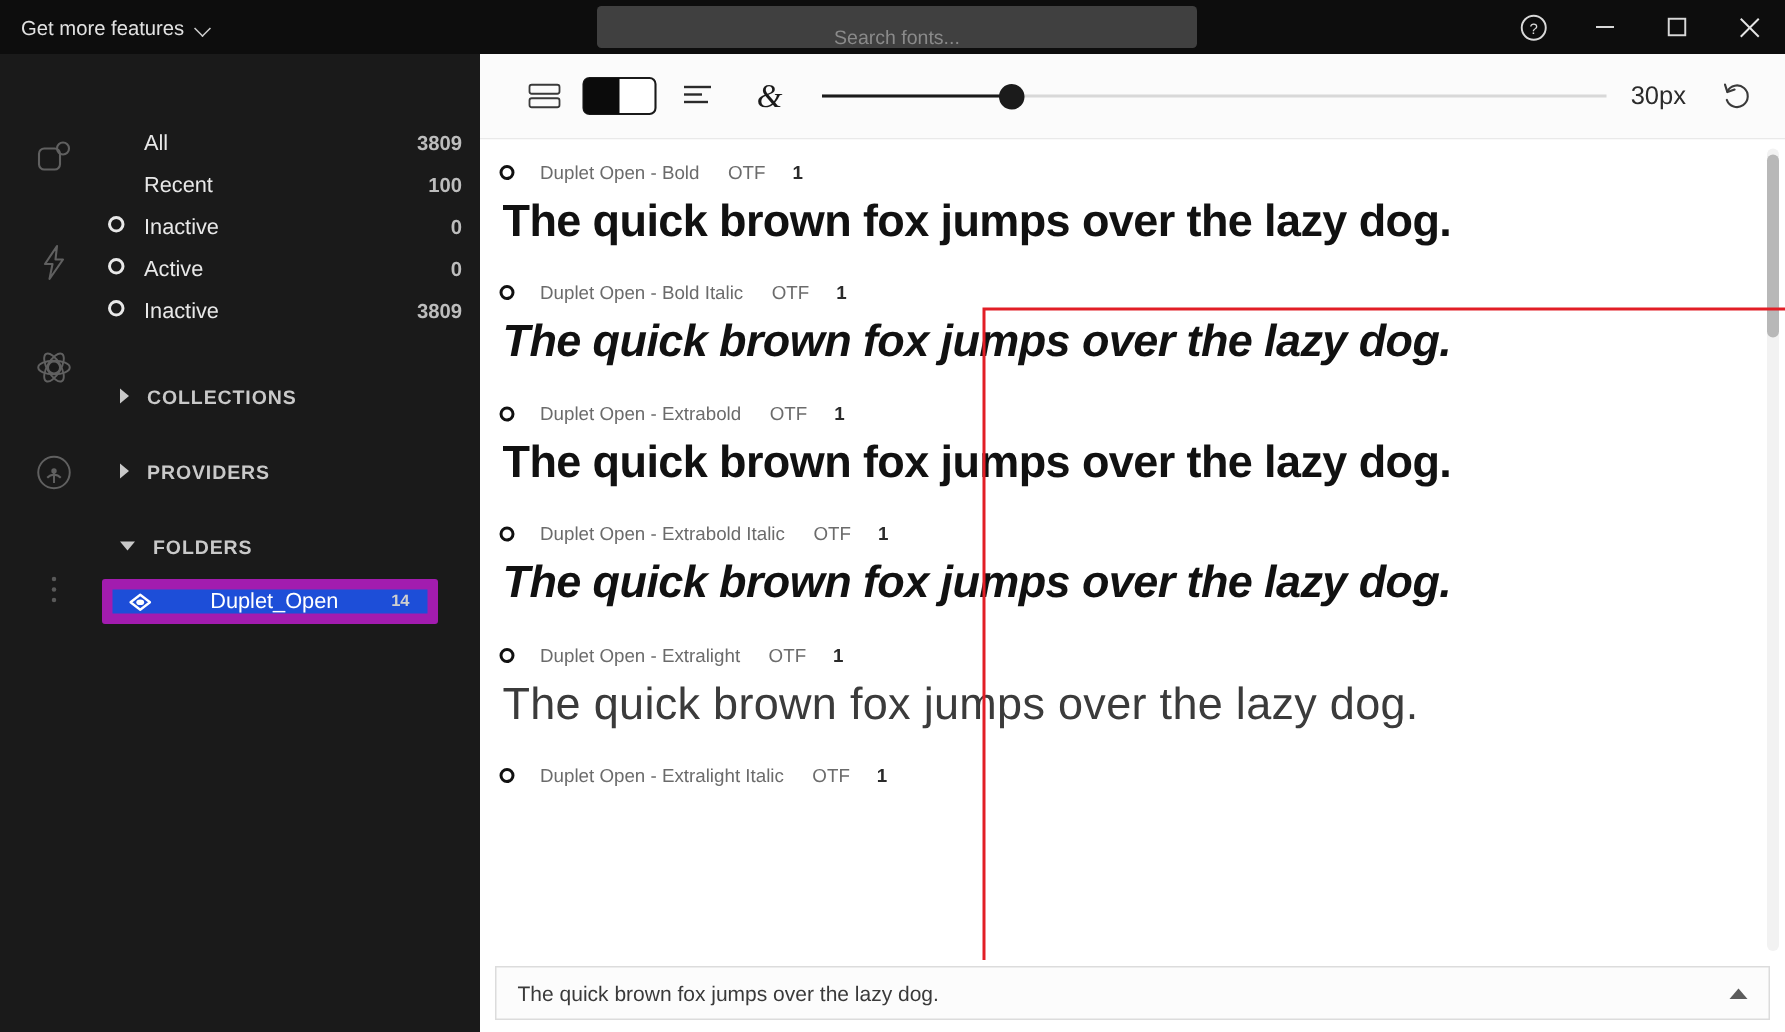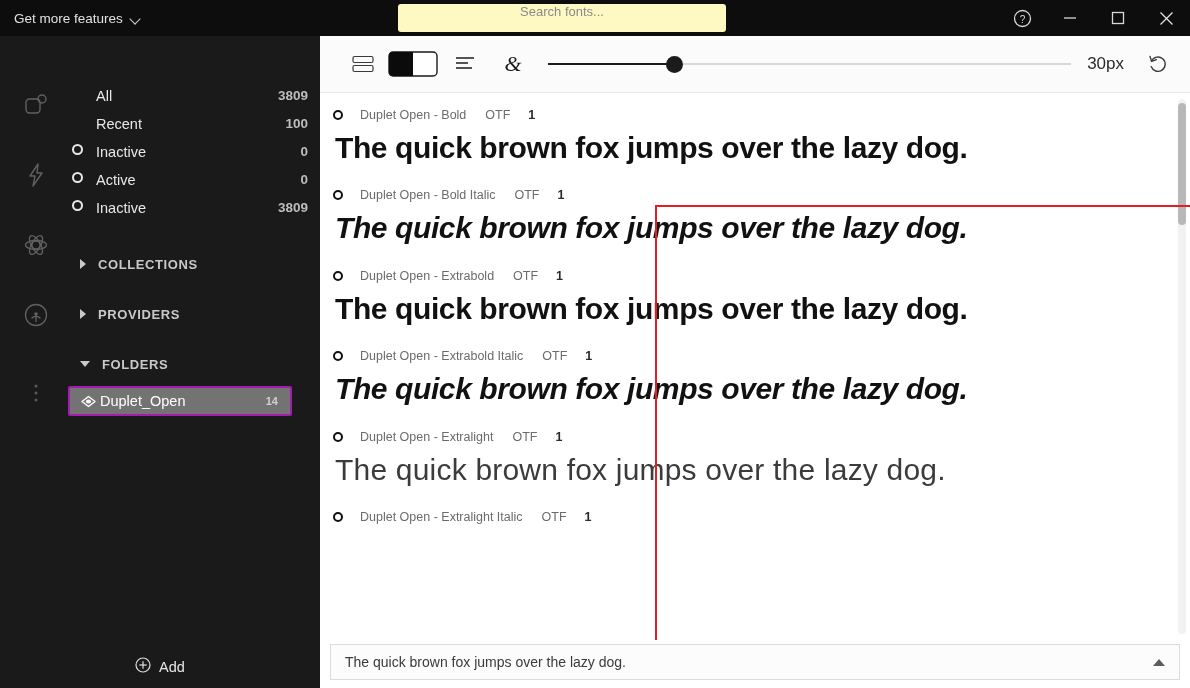--- a/index.html
+++ b/index.html
@@ -25,23 +25,23 @@
   }
   .chev-down { width: 11px; height: 7px; position: relative; display:block; }
   .chev-down::before {
     content: ""; position: absolute; left: 1px; top: 0;
     width: 7px; height: 7px;
     border-right: 1.6px solid #cfcfcf; border-bottom: 1.6px solid #cfcfcf;
     transform: rotate(45deg);
   }
   .searchbar {
     position: absolute; left: 398px; top: 4px;
-    width: 328px; height: 28px;
-    background: #fef9c3; border-radius: 3px;
-    display: flex; align-items: flex-start; justify-content: center;
+    width: 400px; height: 28px;
+    background: #404040; border-radius: 3px;
+    display: flex; align-items: flex-end; justify-content: center;
     color: #8a8a8a; font-size: 13px; cursor: text;
   }
   .wincontrols {
     position: absolute; right: 0; top: 0; height: 36px;
     display: flex; align-items: center;
   }
   .wc { width: 48px; height: 36px; display:flex; align-items:center; justify-content:center; cursor: pointer; }
   .wc svg { display: block; }
 
   
@@ -82,23 +82,23 @@
     color: #c9c9c9; font-size: 13px; font-weight: bold; letter-spacing: .6px;
     cursor: pointer;
   }
   .tri { width: 0; height: 0; border-left: 6px solid #c9c9c9; border-top: 5px solid transparent; border-bottom: 5px solid transparent; }
   .tri.open { border-left: 5px solid transparent; border-right: 5px solid transparent; border-top: 6px solid #c9c9c9; border-bottom: none; }
 
   .folderwrap { margin-top: 8px; padding-left: 0; }
   .folderitem {
     position: relative; margin-left: -4px;
     height: 30px; width: 224px;
-    background: #737373; border: 2px solid #a21caf; border-radius: 2px;
+    background: #1d4ed8; border: 7px solid #a21caf; border-radius: 2px;
     display: flex; align-items: center; padding: 0 12px 0 10px;
-    color: #ffffff; font-size: 14.5px; cursor: pointer;
+    color: #ffffff; font-size: 14.5px; cursor: pointer; text-align: center;
   }
   .folderitem .dia { width: 20px; flex: 0 0 20px; display:flex; align-items:center; }
   .folderitem .lbl { flex: 1 1 auto; }
   .folderitem .cnt { color: #cfcfcf; font-size: 11px; font-weight: bold; }
 
   .addbtn {
     position: absolute; left: 0; right: 0; bottom: 12px;
     display: flex; align-items: center; justify-content: center; gap: 8px;
     color: #e6e6e6; font-size: 14.5px; cursor: pointer;
   }
@@ -310,30 +310,20 @@
                   <path d="M8.5 1.5 L15 6.5 L8.5 11.5 L2 6.5 Z" fill="none" stroke="#ffffff" stroke-width="1.5" stroke-linejoin="round"></path>
                   <ellipse cx="8.5" cy="6.5" rx="2.6" ry="1.9" fill="#ffffff"></ellipse>
                 </svg>
             </span>
             <span class="lbl">Duplet_Open</span>
             <span class="cnt">14</span>
           </div>
         </div>
       </div>
 
-      <div class="addbtn">
-        <span>
-          <svg width="16" height="16" viewBox="0 0 16 16">
-              <circle cx="8" cy="8" r="7" fill="none" stroke="#e0e0e0" stroke-width="1.2"></circle>
-              <line x1="8" y1="4.3" x2="8" y2="11.7" stroke="#e0e0e0" stroke-width="1.2"></line>
-              <line x1="4.3" y1="8" x2="11.7" y2="8" stroke="#e0e0e0" stroke-width="1.2"></line>
-            </svg>
-        </span>
-        <span>Add</span>
-      </div>
     </div>
 
     <div class="main">
 
       <div class="toolbar">
         <div class="tb tb-rows">
           <svg width="22" height="20" viewBox="0 0 22 20">
               <rect x="1" y="2.5" width="20" height="6" rx="1.5" fill="none" stroke="#3a3a3a" stroke-width="1.2"></rect>
               <rect x="1" y="11.5" width="20" height="6" rx="1.5" fill="none" stroke="#3a3a3a" stroke-width="1.2"></rect>
             </svg>

